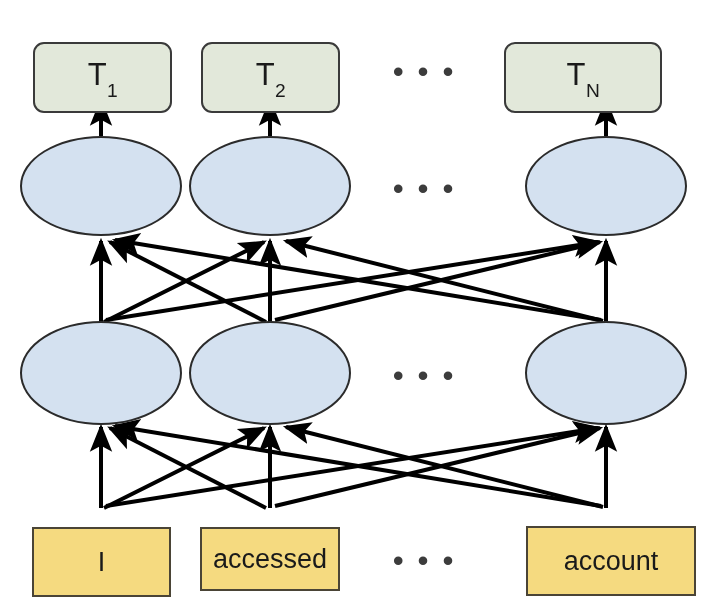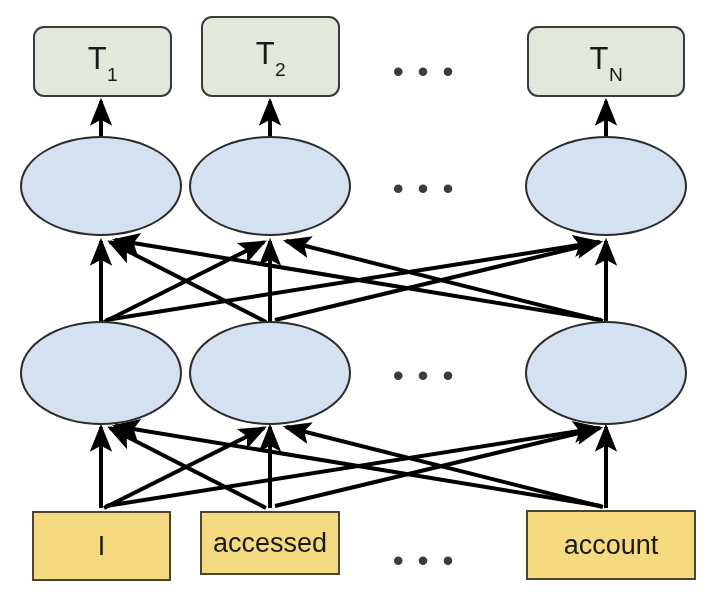--- a/index.html
+++ b/index.html
@@ -27,20 +27,21 @@
   }
   .node-box {
     position: absolute;
     box-sizing: border-box;
     display: flex;
     align-items: center;
     justify-content: center;
     font-size: 30px;
     color: #1a1a1a;
     line-height: 1;
+    margin-top: 16px;
   }
   .token-box {
     background: #f5da80;
     border: 2px solid #4a4436;
     font-size: 27px;
   }
   .output-box {
     background: #e2e8da;
     border: 2px solid #3a3a3a;
     border-radius: 11px;
@@ -111,25 +112,25 @@
       <line x1="601" y1="506" x2="115" y2="426"></line>
       <line x1="603" y1="507" x2="286" y2="427"></line>
       <line x1="606" y1="508" x2="606" y2="427"></line>
     </g>
   </svg>
 
   <div class="node-box output-box" style="left:33px; top:26px; width:139px; height:71px;">
     <span><span>T</span><span class="sub">1</span></span>
   </div>
 
-  <div class="node-box output-box" style="left:201px; top:16px; width:139px; height:81px;text-align:center;">
+  <div class="node-box output-box" style="left:201px; top:26px; width:139px; height:71px;text-align:center;">
     <span><span>T</span><span class="sub">2</span></span>
   </div>
 
-  <div class="node-box output-box" style="left:527px; top:26px; width:158px; height:71px;">
+  <div class="node-box output-box" style="left:504px; top:26px; width:158px; height:71px;">
     <span><span>T</span><span class="sub">N</span></span>
   </div>
 
   <div class="ellipsis-dots" style="left:393px; top:57px;">• • •</div>
 
   <div class="node-ellipse" style="left:20px; top:136px; width:162px; height:100px;"></div>
   <div class="node-ellipse" style="left:189px; top:136px; width:162px; height:100px;"></div>
   <div class="node-ellipse" style="left:525px; top:136px; width:162px; height:100px;"></div>
 
   <div class="ellipsis-dots" style="left:393px; top:174px;">• • •</div>

